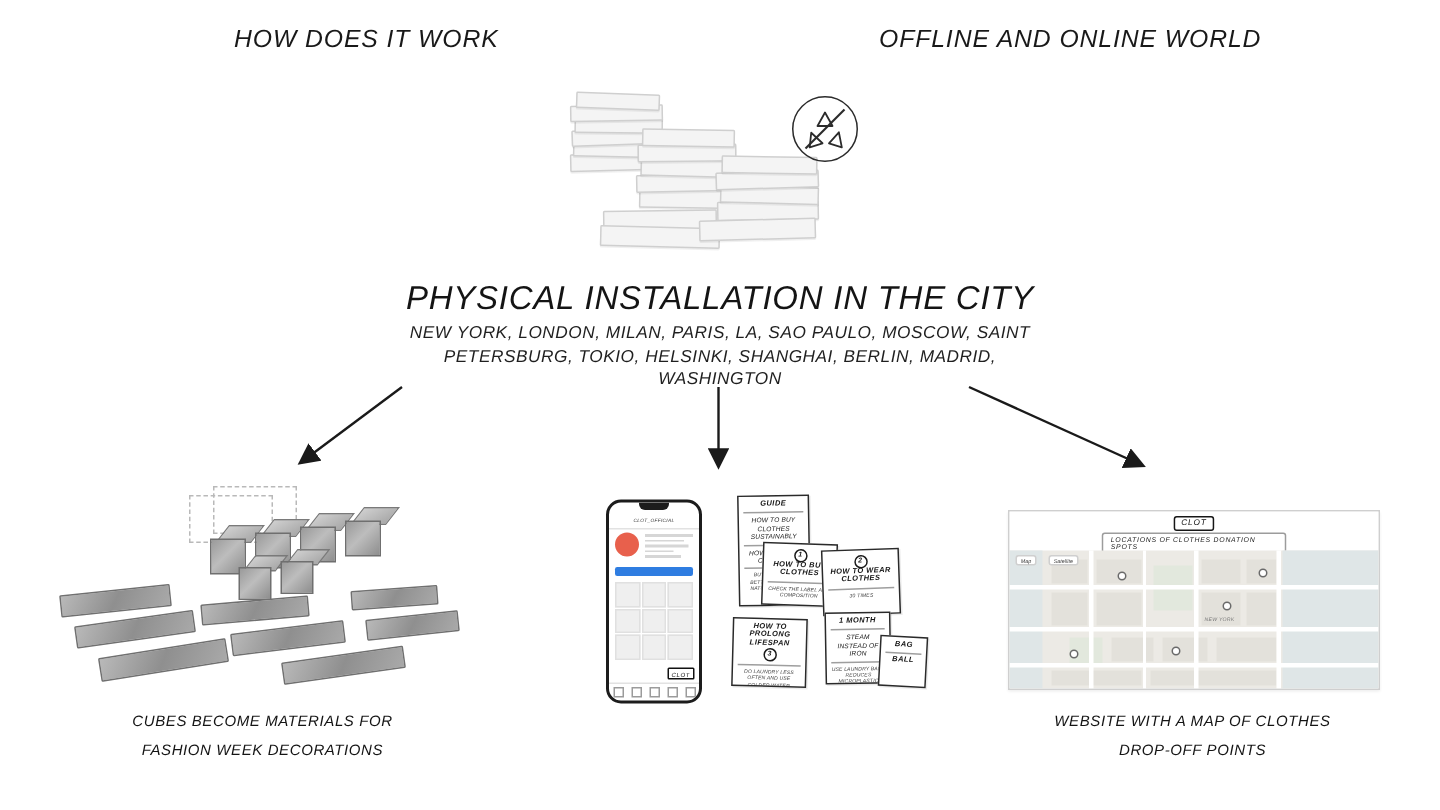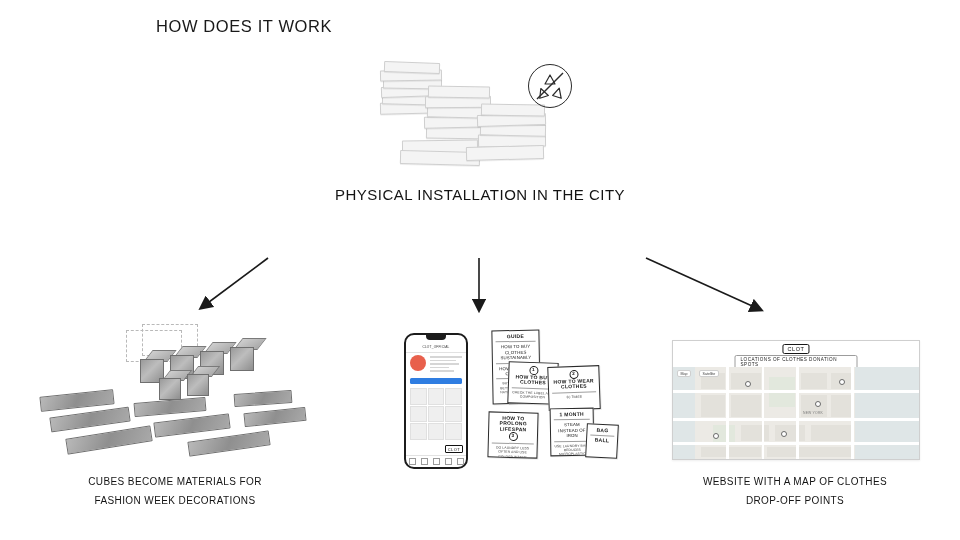--- a/index.html
+++ b/index.html
@@ -12,20 +12,21 @@
     background: #ffffff;
     font-family: "Liberation Sans", sans-serif;
     color: #1a1a1a;
     overflow: hidden;
     position: relative;
   }
   .stage {
     position: relative;
     width: 960px;
     height: 540px;
+    font-style: italic;
   }
   .hdr {
     position: absolute;
     font-size: 16.5px;
     letter-spacing: 0.6px;
     font-weight: 400;
     color: #191919;
     white-space: nowrap;
   }
   .hdr-left { left: 156px; top: 17px; }
@@ -55,21 +56,21 @@
     border: 1.4px solid #2b2b2b;
     border-radius: 50%;
   }
   .recycle-badge svg { display: block; }
 
   .title-main {
     position: absolute;
     left: 0; right: 0;
     top: 186px;
     text-align: center;
-    font-size: 15px;
+    font-size: 22px;
     letter-spacing: 0.5px;
     color: #141414;
   }
   .cities {
     position: absolute;
     left: 270px;
     width: 420px;
     top: 215px;
     text-align: center;
     font-size: 11.5px;
@@ -235,20 +236,21 @@
     border: 0.5px solid #cfcfcf; border-radius: 2px; padding: 0.5px 2.5px;
   }
   .map-chip2 { left: 26px; }
 </style>
 </head>
 <body>
 
 <div class="stage">
 
   <div class="hdr hdr-left">HOW DOES IT WORK</div>
+  <div class="hdr hdr-right">OFFLINE AND ONLINE WORLD</div>
 
   <div class="install-art">
     <div class="paper-stack" style="left:0px;  top:46px; width:62px; height:10px; transform:rotate(-1.5deg);"></div>
     <div class="paper-stack" style="left:2px;  top:38px; width:60px; height:9px;  transform:rotate(1.2deg);"></div>
     <div class="paper-stack" style="left:1px;  top:30px; width:58px; height:9px;  transform:rotate(-2deg);"></div>
     <div class="paper-stack" style="left:3px;  top:22px; width:57px; height:9px;  transform:rotate(0.8deg);"></div>
     <div class="paper-stack" style="left:0px;  top:14px; width:60px; height:9px;  transform:rotate(-1deg);"></div>
     <div class="paper-stack" style="left:4px;  top:6px;  width:54px; height:9px;  transform:rotate(2deg);"></div>
 
     <div class="paper-stack" style="left:46px; top:70px; width:64px; height:11px; transform:rotate(1deg);"></div>
@@ -272,20 +274,23 @@
           <path d="M21 10 L26 19 L16 19 Z"></path>
           <path d="M13 23 L18 32 L9 32 Z" transform="rotate(-18 14 27)"></path>
           <path d="M29 23 L34 32 L25 32 Z" transform="rotate(18 29 27)"></path>
         </g>
         <line x1="8" y1="34" x2="34" y2="8" stroke="#2b2b2b" stroke-width="1.4"></line>
       </svg>
     </div>
   </div>
 
   <div class="title-main">PHYSICAL INSTALLATION IN THE CITY</div>
+  <div class="cities">NEW YORK, LONDON, MILAN, PARIS, LA, SAO PAULO, MOSCOW,
+SAINT PETERSBURG, TOKIO, HELSINKI, SHANGHAI, BERLIN,
+MADRID, WASHINGTON</div>
 
   <svg class="arrows" viewBox="0 0 960 540">
     <defs>
       <marker id="ah" markerWidth="9" markerHeight="9" refX="7" refY="4.5" orient="auto">
         <path d="M0,0 L9,4.5 L0,9 z" fill="#1a1a1a"></path>
       </marker>
     </defs>
     <line x1="268" y1="258" x2="201" y2="308" stroke="#1a1a1a" stroke-width="1.6" marker-end="url(#ah)"></line>
     <line x1="479" y1="258" x2="479" y2="310" stroke="#1a1a1a" stroke-width="1.6" marker-end="url(#ah)"></line>
     <line x1="646" y1="258" x2="761" y2="310" stroke="#1a1a1a" stroke-width="1.6" marker-end="url(#ah)"></line>

